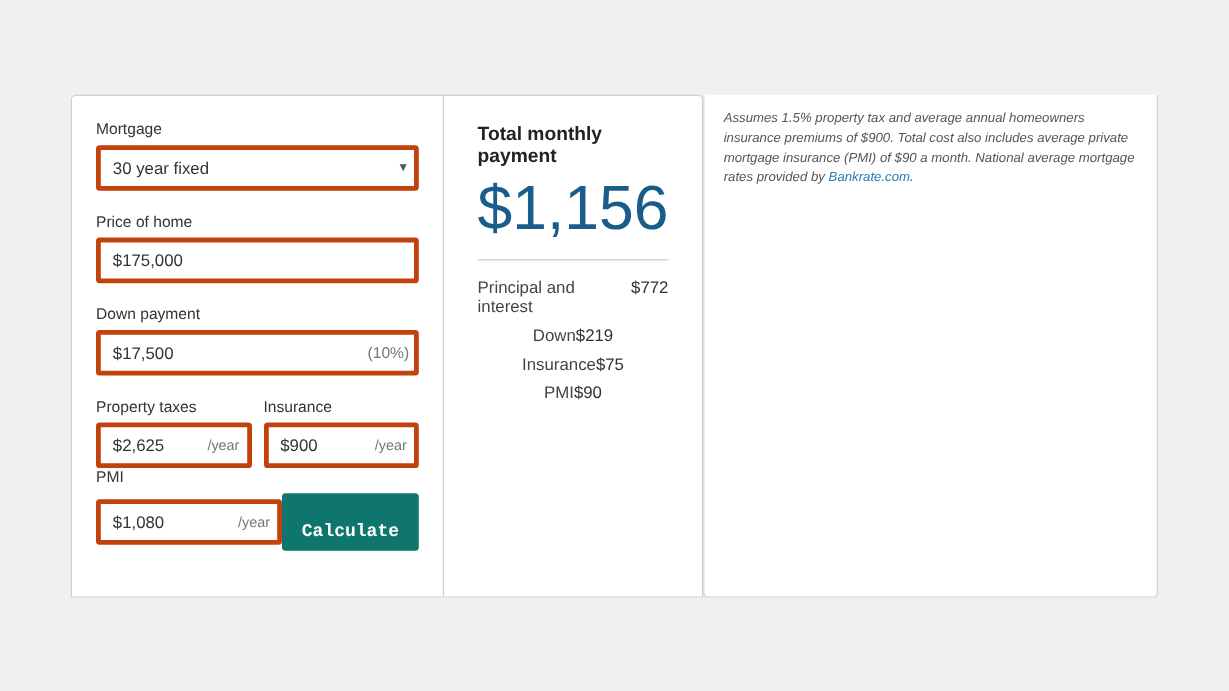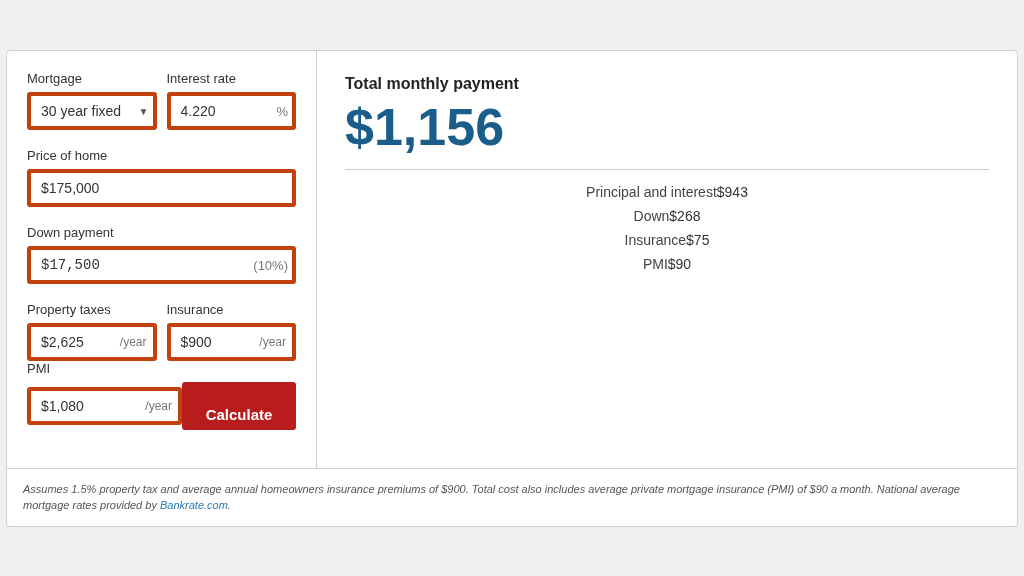--- a/index.html
+++ b/index.html
@@ -7,23 +7,23 @@
       background: #f0f0f0;
       font-family: Arial, sans-serif;
       display: flex;
       flex-direction: column;
       align-items: center;
       justify-content: center;
       min-height: 576px;
       width: 1024px;
     }
     .outer-wrapper {
-      width: 1012px;
-      display: flex;
-      flex-direction: column;
+      width: 906px;
+      display: flex;
+      flex-direction: row;
       gap: 0;
     }
     .main-card {
       display: flex;
       background: #fff;
       border: 1px solid #d0d0d0;
       border-radius: 4px;
     }
     .left-panel {
       width: 310px;
@@ -131,39 +131,40 @@
     }
     .pmi-calculate-row {
       display: flex;
       align-items: center;
     }
     .pmi-input-group {
       width: 155px;
     }
     .calculate-btn {
       flex: 1;
-      background: #b91c1c;
+      background: #0f766e;
       color: #fff;
       border: none;
       border-radius: 3px;
       padding: 24px 10px;
       font-size: 15px;
       font-weight: bold;
       cursor: pointer;
       height: 36px;
+      font-family: Liberation Mono, monospace;
     }
     .total-label {
       font-size: 16px;
       font-weight: bold;
       color: #222;
       margin-bottom: 8px;
     }
     .total-amount {
       font-size: 52px;
-      font-weight: bold;
+      font-weight: normal;
       color: #1a5c8a;
       margin-bottom: 16px;
       line-height: 1;
     }
     .divider {
       border: none;
       border-top: 1px solid #ccc;
       margin-bottom: 14px;
     }
     .breakdown-table {
@@ -214,38 +215,31 @@
           <div class="select-wrapper">
             <select>
               <option>30 year fixed</option>
               <option>15 year fixed</option>
               <option>5/1 ARM</option>
               <option>FHA loan</option>
             </select>
             <span class="select-arrow">▼</span>
           </div>
         </div>
-        <div class="interest-group">
-          <div class="field-label">Interest rate</div>
-          <div class="interest-input-wrapper">
-            <input type="text" value="4.220" style="">
-            <span class="percent-sign">%</span>
-          </div>
-        </div>
       </div>
 
       <div class="row-group">
         <div class="field-label">Price of home</div>
         <input type="text" value="$175,000" style="">
       </div>
 
       <div class="row-group">
         <div class="field-label">Down payment</div>
         <div class="down-payment-wrapper">
-          <input type="text" value="$17,500" style="padding-right: 54px; font-family: Liberation Mono, monospace;">
+          <input type="text" value="$17,500" style="padding-right: 54px;">
           <span class="down-pct">(10%)</span>
         </div>
       </div>
 
       <div class="inline-fields row-group">
         <div class="inline-group">
           <div class="field-label">Property taxes</div>
           <div class="year-suffix-wrapper">
             <input type="text" value="$2,625" style="padding-right: 42px;">
             <span class="year-suffix">/year</span>
@@ -275,25 +269,25 @@
 
     </div>
 
     <div class="right-panel">
       <div class="total-label">Total monthly payment</div>
       <div class="total-amount">$1,156</div>
       <hr class="divider">
       <div class="breakdown-table">
         <div class="breakdown-row">
           <span>Principal and interest</span>
-          <span class="breakdown-value">$943</span>
+          <span class="breakdown-value">$772</span>
         </div>
         <div class="breakdown-row">
           <span>Down</span>
-          <span class="breakdown-value">$268</span>
+          <span class="breakdown-value">$219</span>
         </div>
         <div class="breakdown-row">
           <span>Insurance</span>
           <span class="breakdown-value">$75</span>
         </div>
         <div class="breakdown-row">
           <span>PMI</span>
           <span class="breakdown-value">$90</span>
         </div>
       </div>

